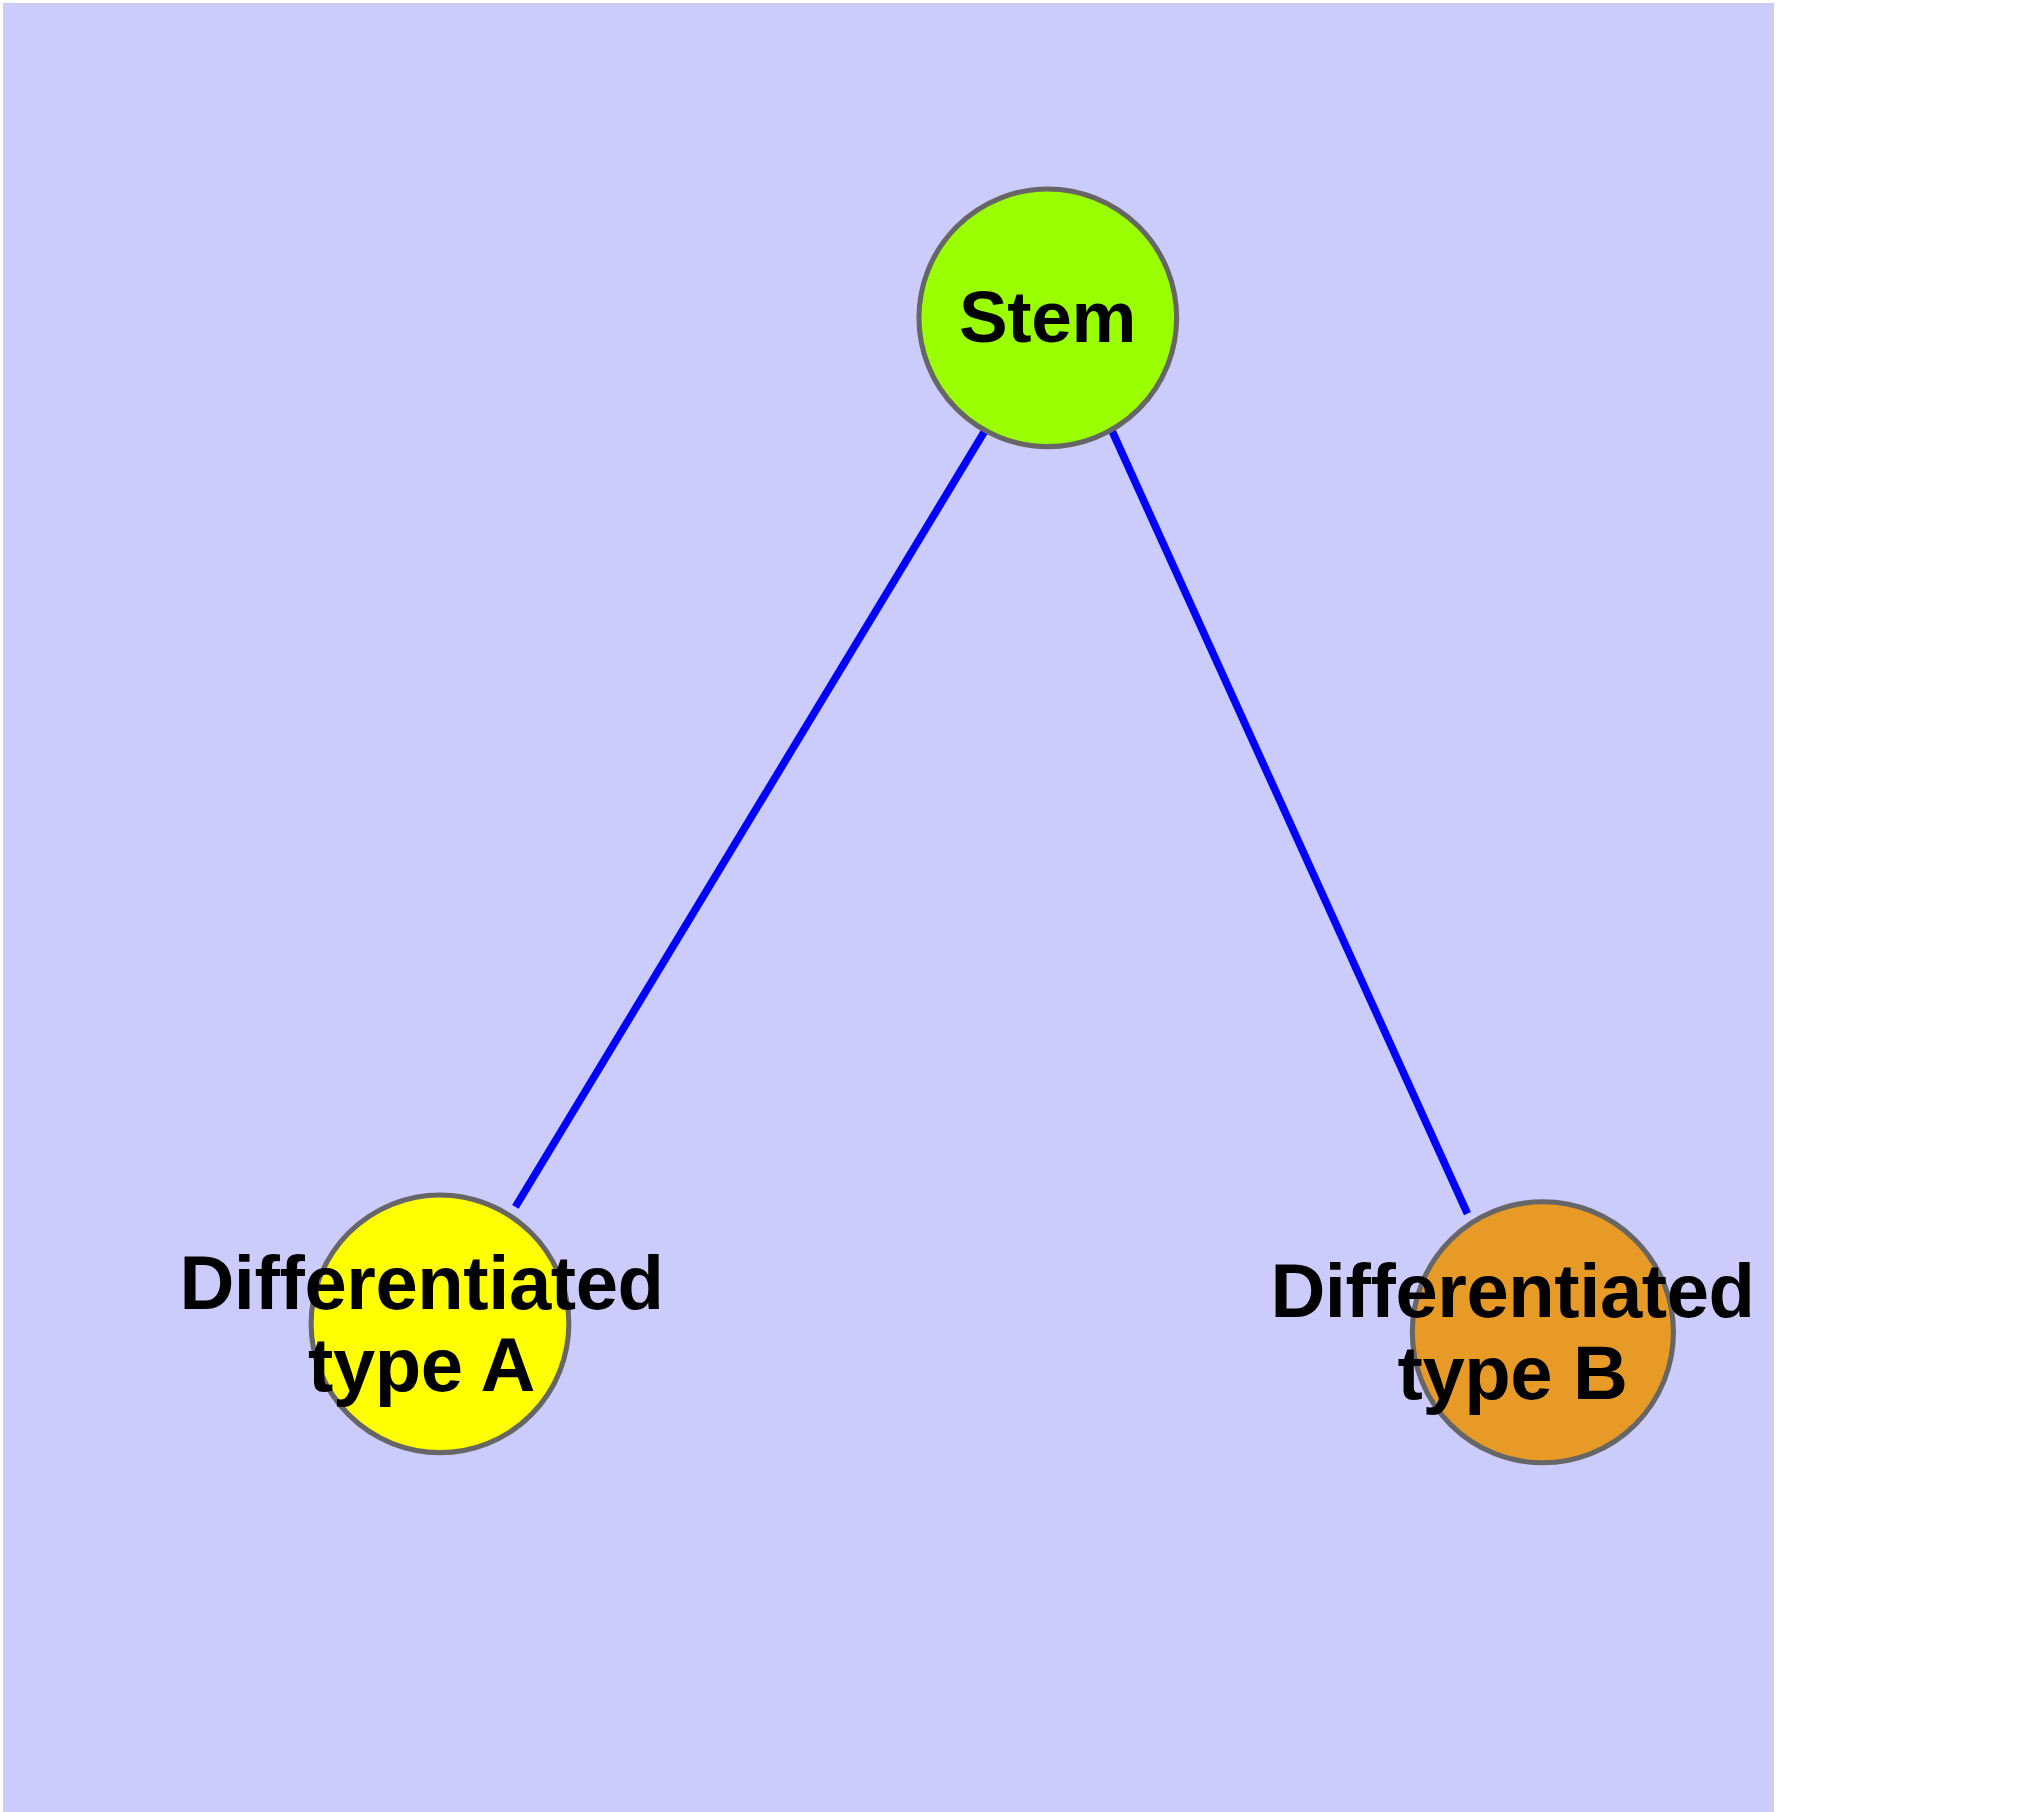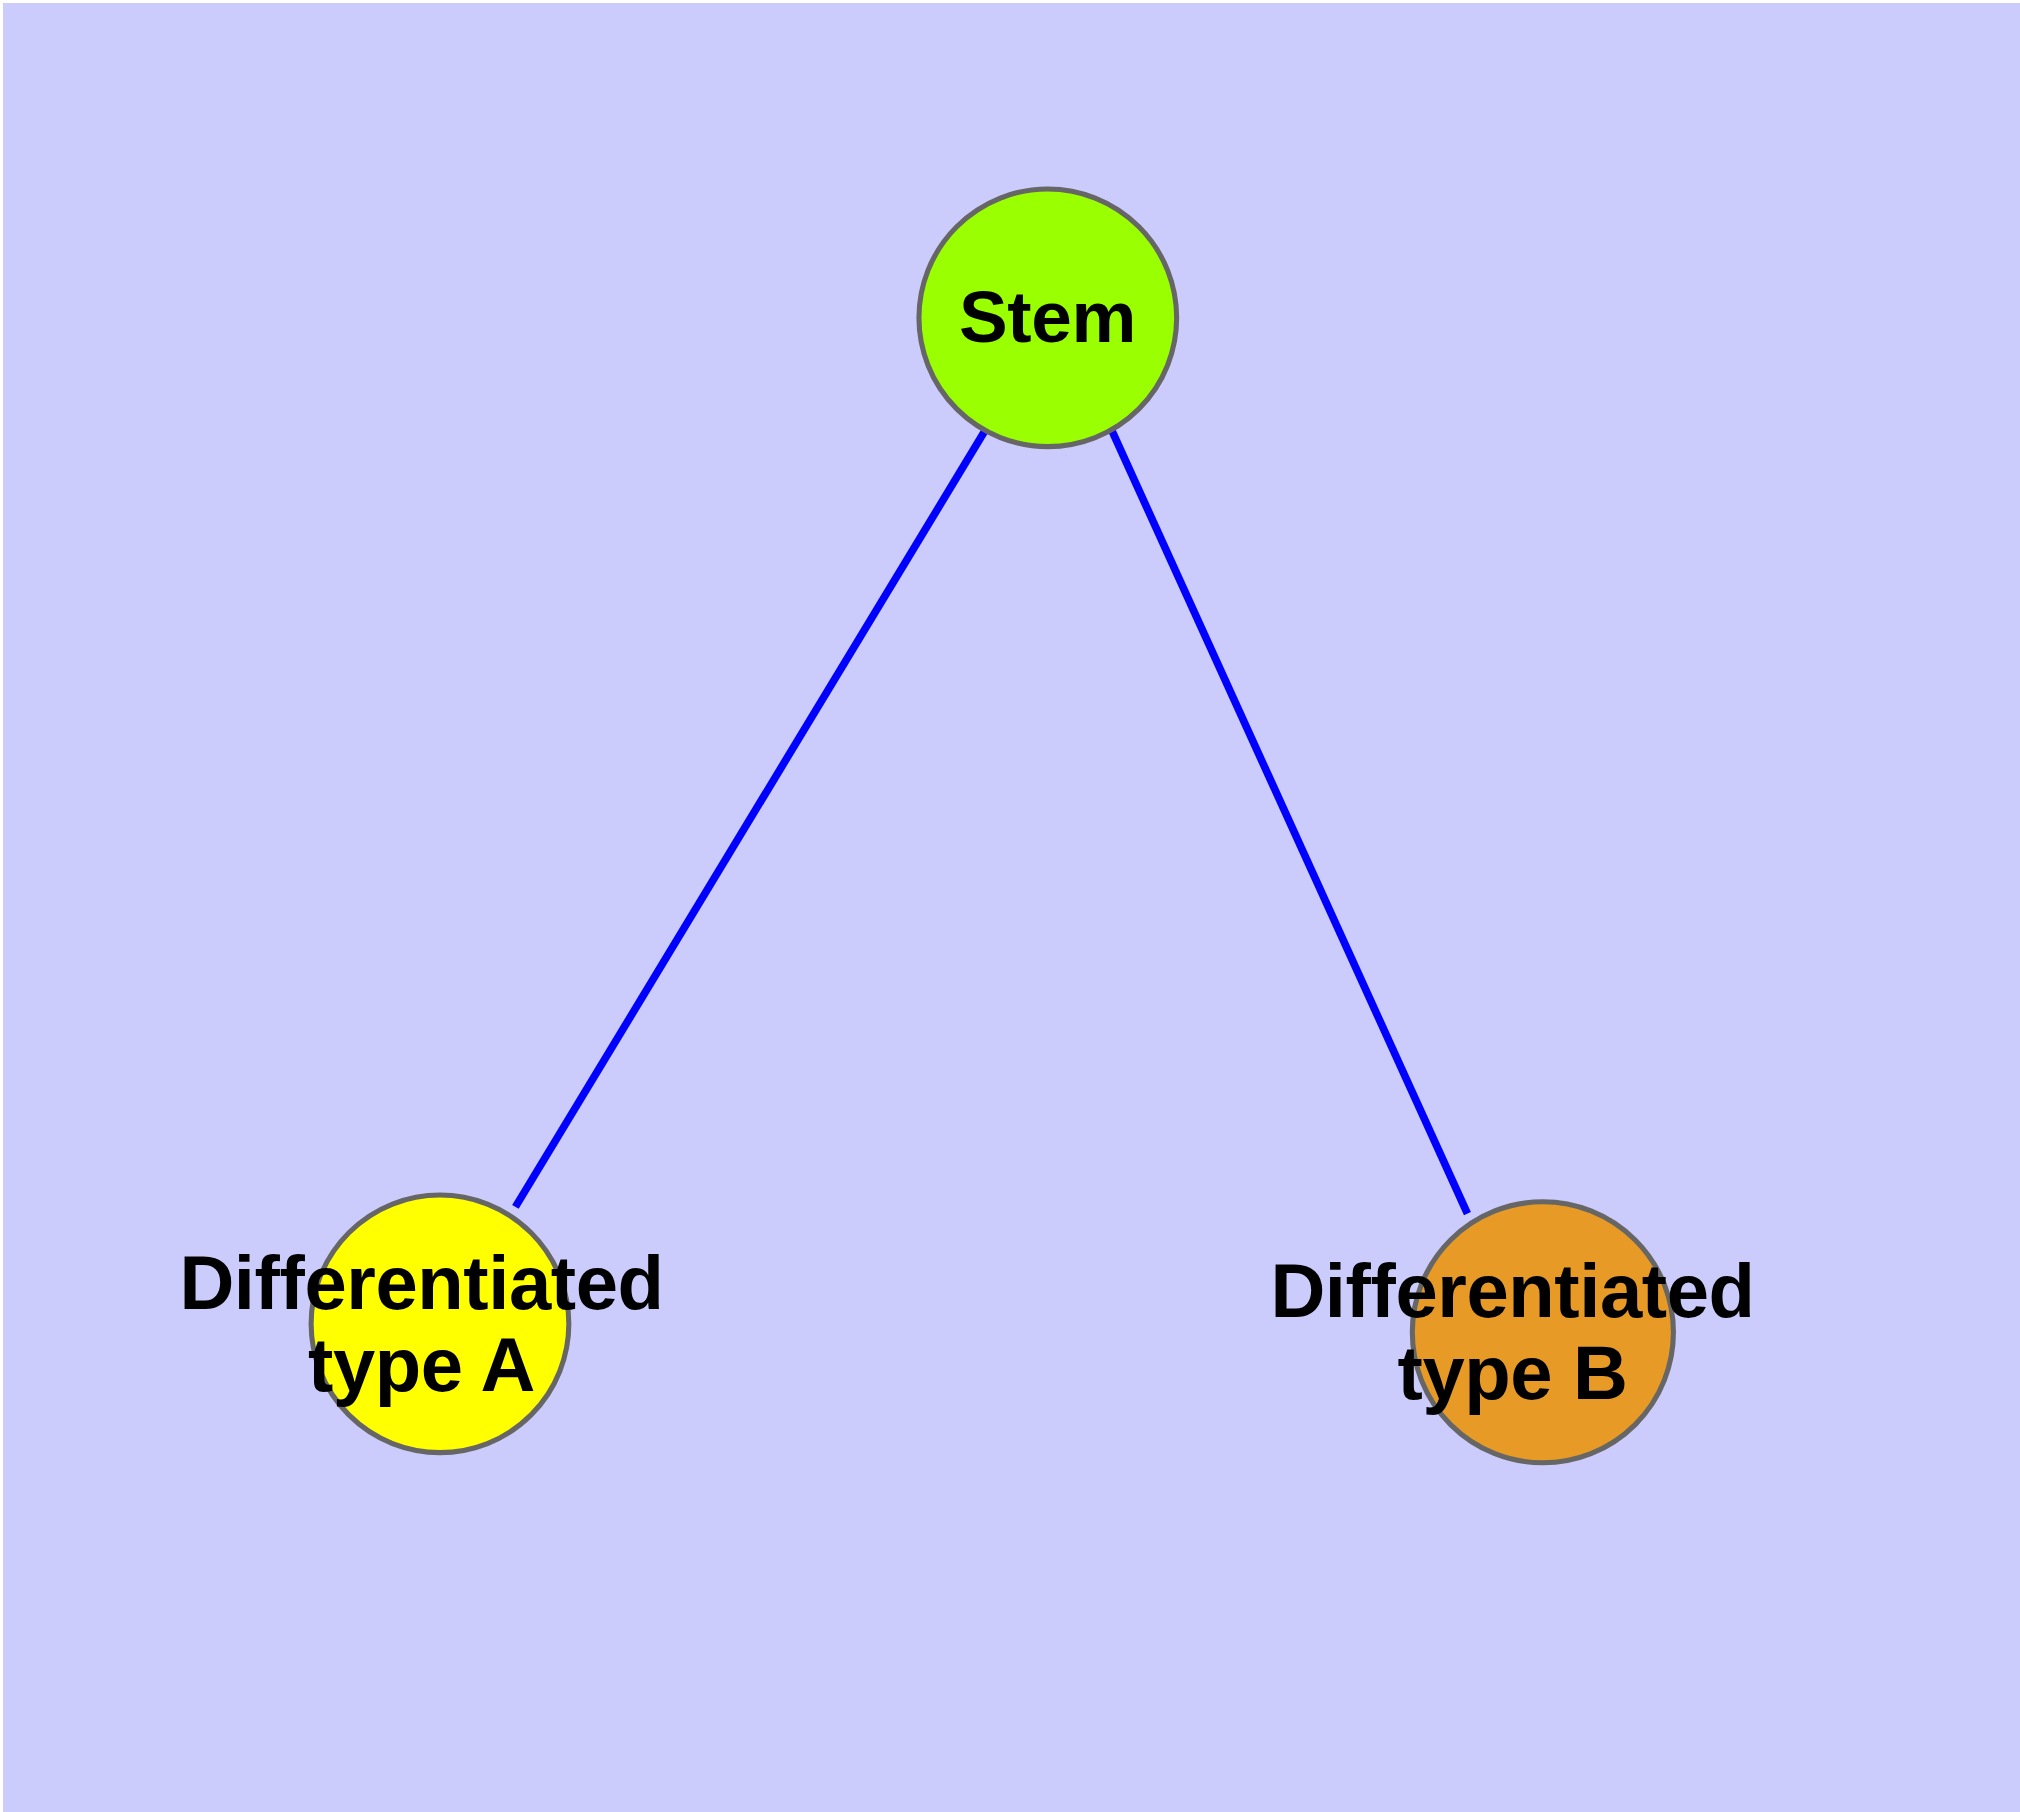--- a/index.html
+++ b/index.html
@@ -3,21 +3,21 @@
 <meta charset="utf-8">
 <title>Cell Differentiation Graph</title>
 <style>
   html, body {
     margin: 0;
     padding: 0;
     background: #ffffff;
   }
   #canvas {
     position: relative;
-    width: 2020px;
+    width: 1774px;
     height: 1812px;
     background: #ffffff;
     overflow: hidden;
     font-family: "Liberation Sans", "DejaVu Sans", sans-serif;
   }
   #plot-area {
     position: absolute;
     left: 2.5px;
     top: 3.4px;
     width: 2018px;

